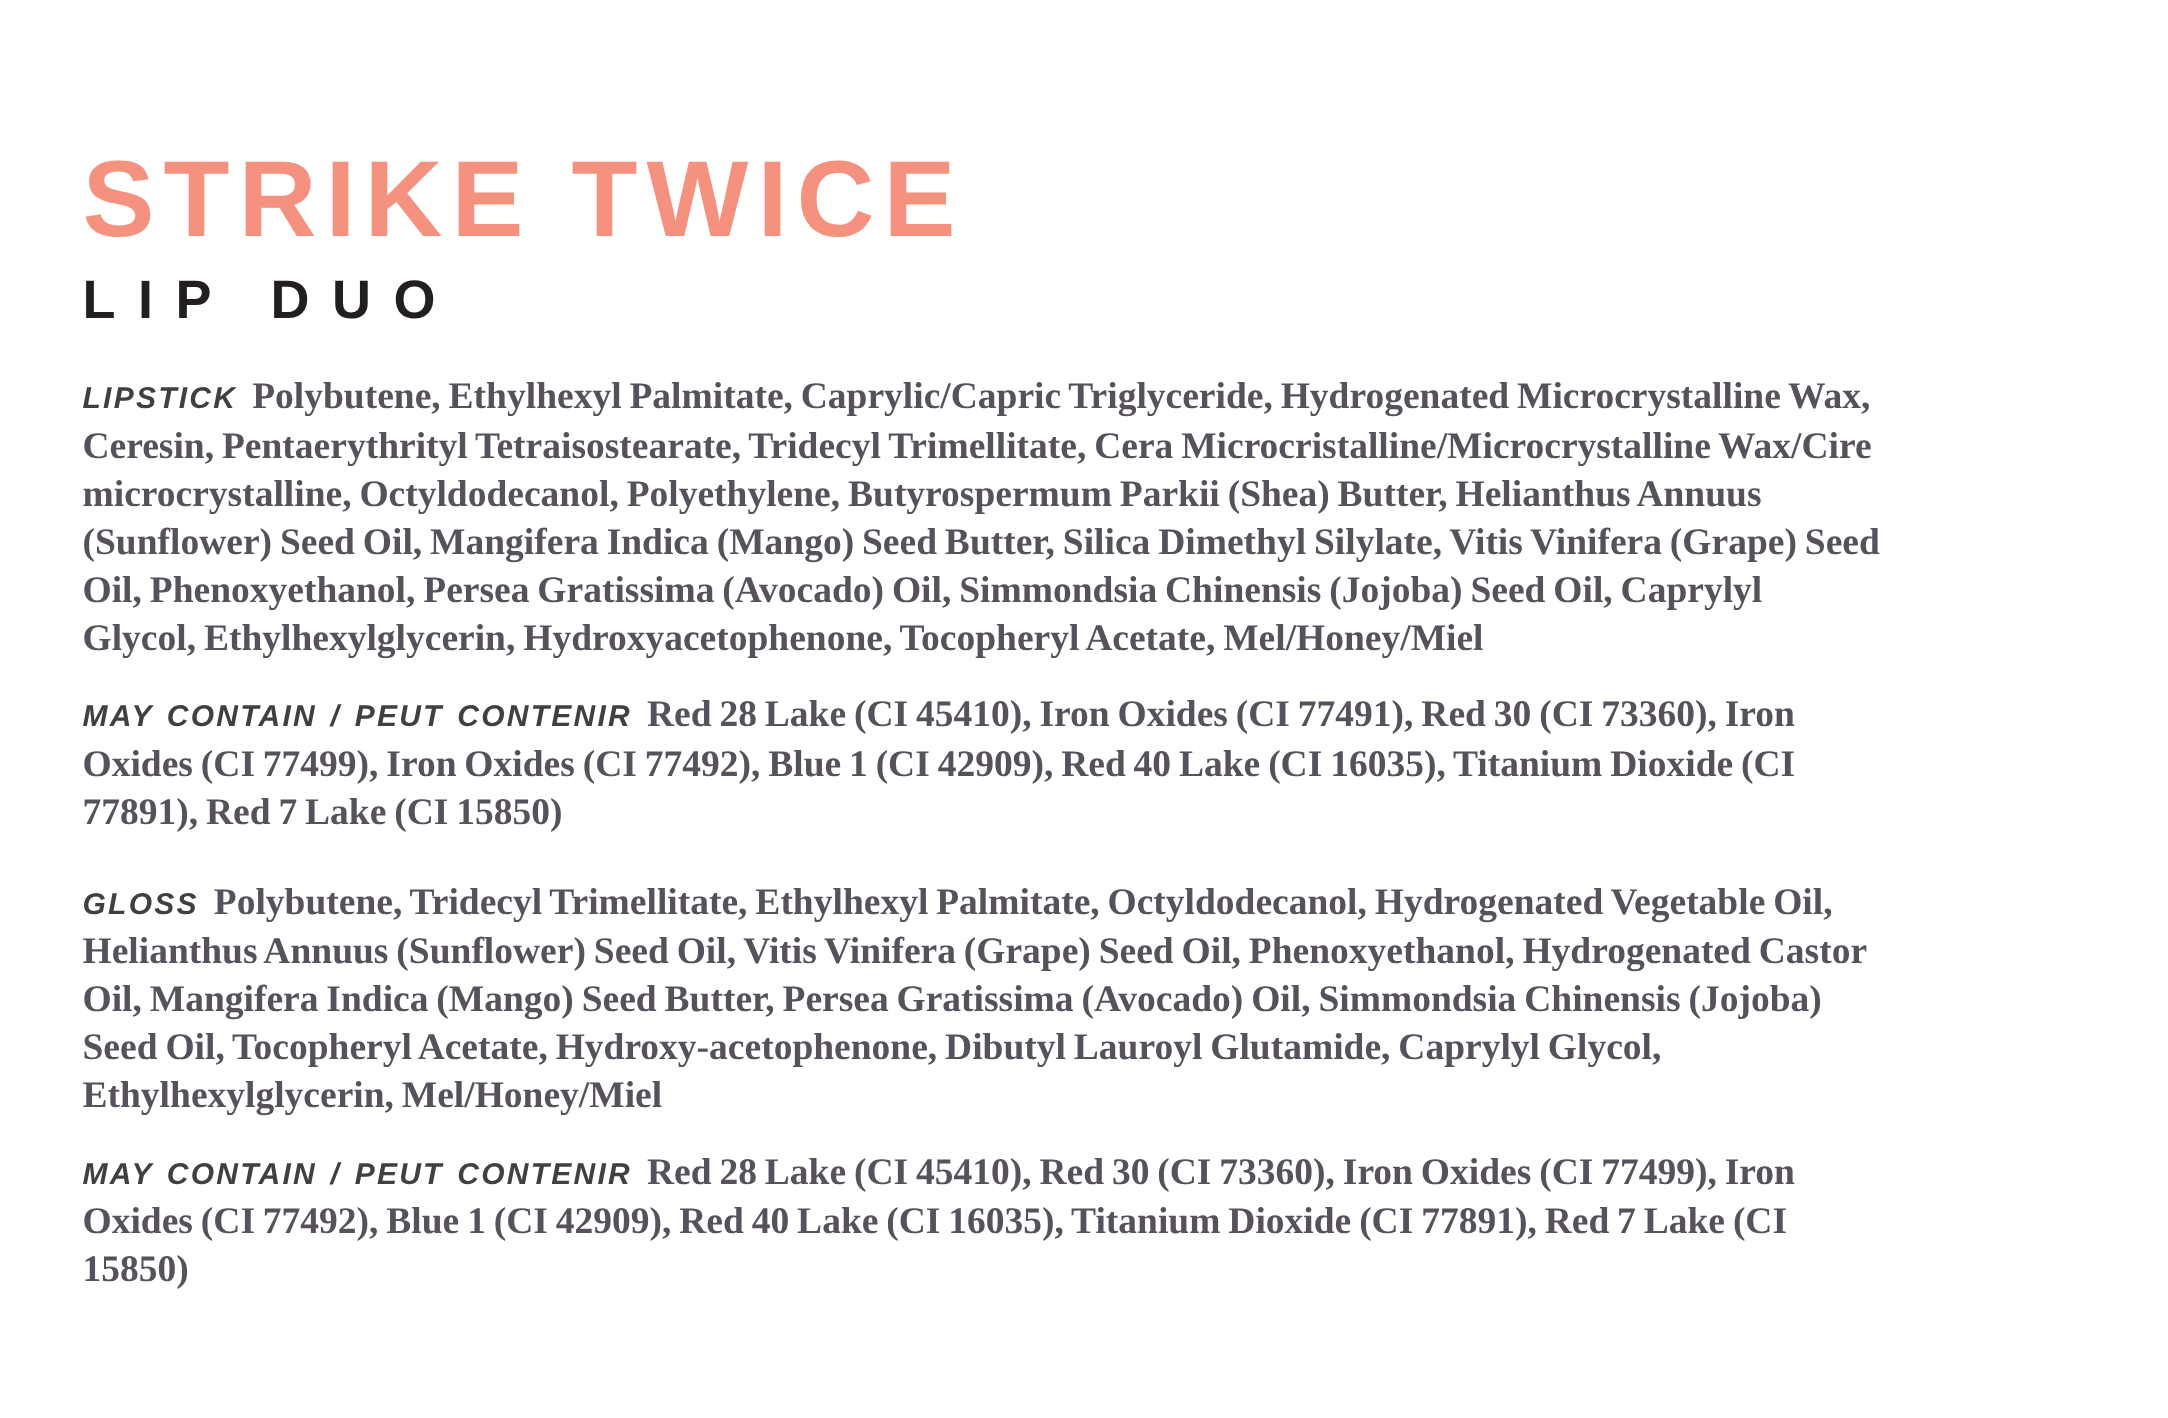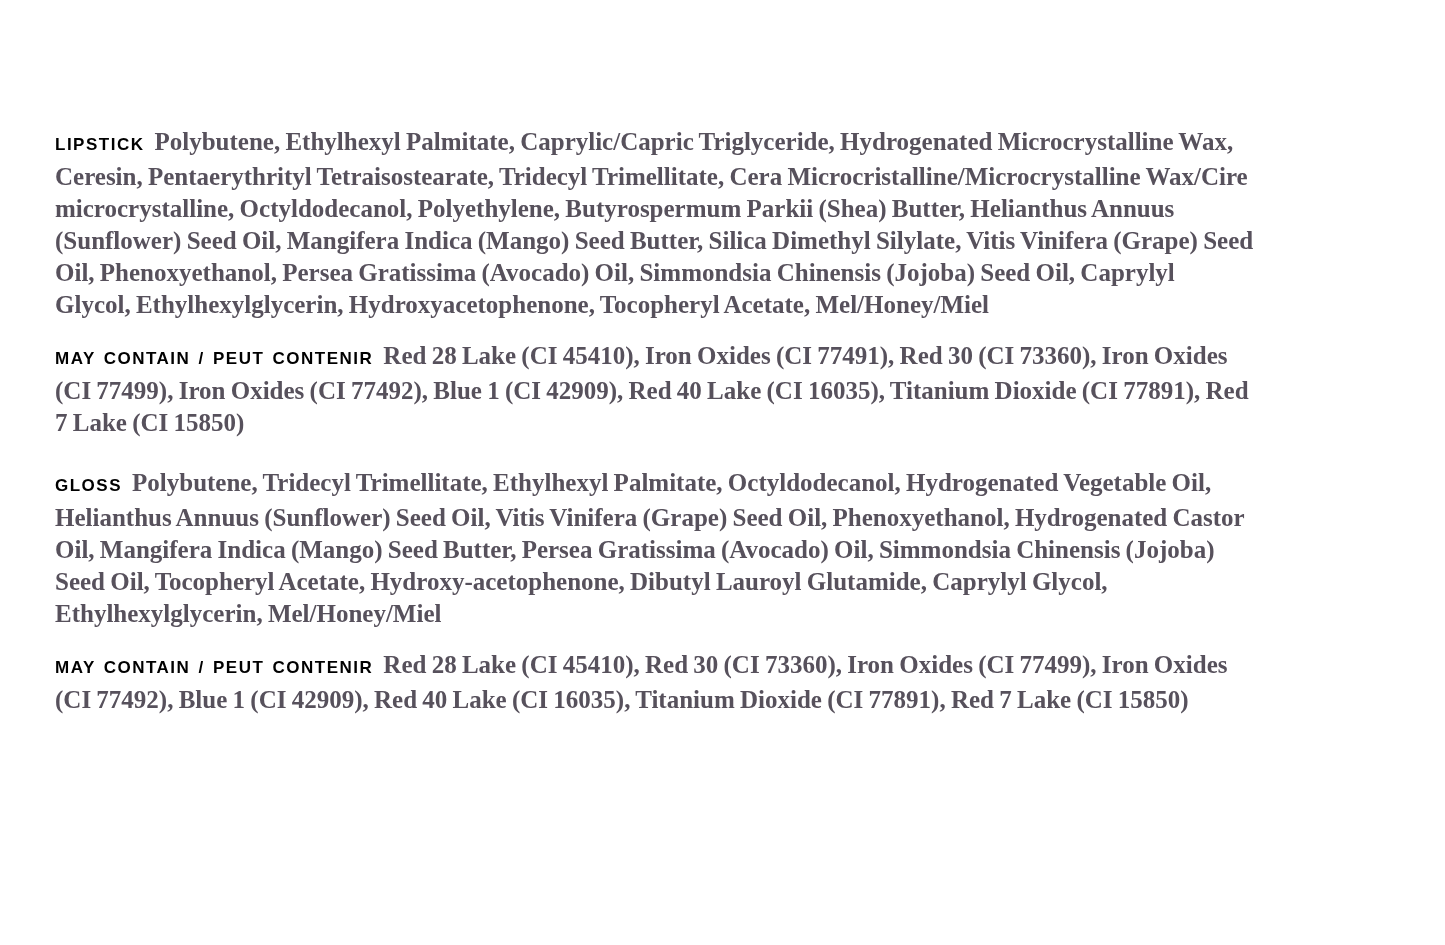--- a/index.html
+++ b/index.html
@@ -55,32 +55,37 @@
     word-spacing: -1px;
   }
 
   .para.may-contain { margin-top: 19px; }
 
   .section-gloss { margin-top: 28px; }
 
   .sec-label {
     font-family: "Liberation Sans", sans-serif;
     font-weight: 700;
-    font-size: 17px;
+    font-size: 20px;
     letter-spacing: 1.5px;
-    color: #000000;
+    color: #404040;
     word-spacing: 2px;
     margin-right: 10px;
+    font-style: italic;
   }
 </style>
 </head>
 <body>
 
 <div class="sheet">
 
+  <header>
+    <div class="title">STRIKE TWICE</div>
+    <div class="subtitle">LIP DUO</div>
+  </header>
 
   <main class="ingredients-block">
 
     <section class="section-lipstick">
       <p class="para"><span class="sec-label">LIPSTICK</span><span>Polybutene, Ethylhexyl Palmitate, Caprylic/Capric Triglyceride, Hydrogenated Microcrystalline Wax, Ceresin, Pentaerythrityl Tetraisostearate, Tridecyl Trimellitate, Cera Microcristalline/Microcrystalline Wax/Cire microcrystalline, Octyldodecanol, Polyethylene, Butyrospermum Parkii (Shea) Butter, Helianthus Annuus (Sunflower) Seed Oil, Mangifera Indica (Mango) Seed Butter, Silica Dimethyl Silylate, Vitis Vinifera (Grape) Seed Oil, Phenoxyethanol, Persea Gratissima (Avocado) Oil, Simmondsia Chinensis (Jojoba) Seed Oil, Caprylyl Glycol, Ethylhexylglycerin, Hydroxyacetophenone, Tocopheryl Acetate, Mel/Honey/Miel</span></p>
       <p class="para may-contain"><span class="sec-label">MAY CONTAIN / PEUT CONTENIR</span><span>Red 28 Lake (CI 45410), Iron Oxides (CI 77491), Red 30 (CI 73360), Iron Oxides (CI 77499), Iron Oxides (CI 77492), Blue 1 (CI 42909), Red 40 Lake (CI 16035), Titanium Dioxide (CI 77891), Red 7 Lake (CI 15850)</span></p>
     </section>
 
     <section class="section-gloss">
       <p class="para"><span class="sec-label">GLOSS</span><span>Polybutene, Tridecyl Trimellitate, Ethylhexyl Palmitate, Octyldodecanol, Hydrogenated Vegetable Oil, Helianthus Annuus (Sunflower) Seed Oil, Vitis Vinifera (Grape) Seed Oil, Phenoxyethanol, Hydrogenated Castor Oil, Mangifera Indica (Mango) Seed Butter, Persea Gratissima (Avocado) Oil, Simmondsia Chinensis (Jojoba) Seed Oil, Tocopheryl Acetate, Hydroxy-acetophenone, Dibutyl Lauroyl Glutamide, Caprylyl Glycol, Ethylhexylglycerin, Mel/Honey/Miel</span></p>

